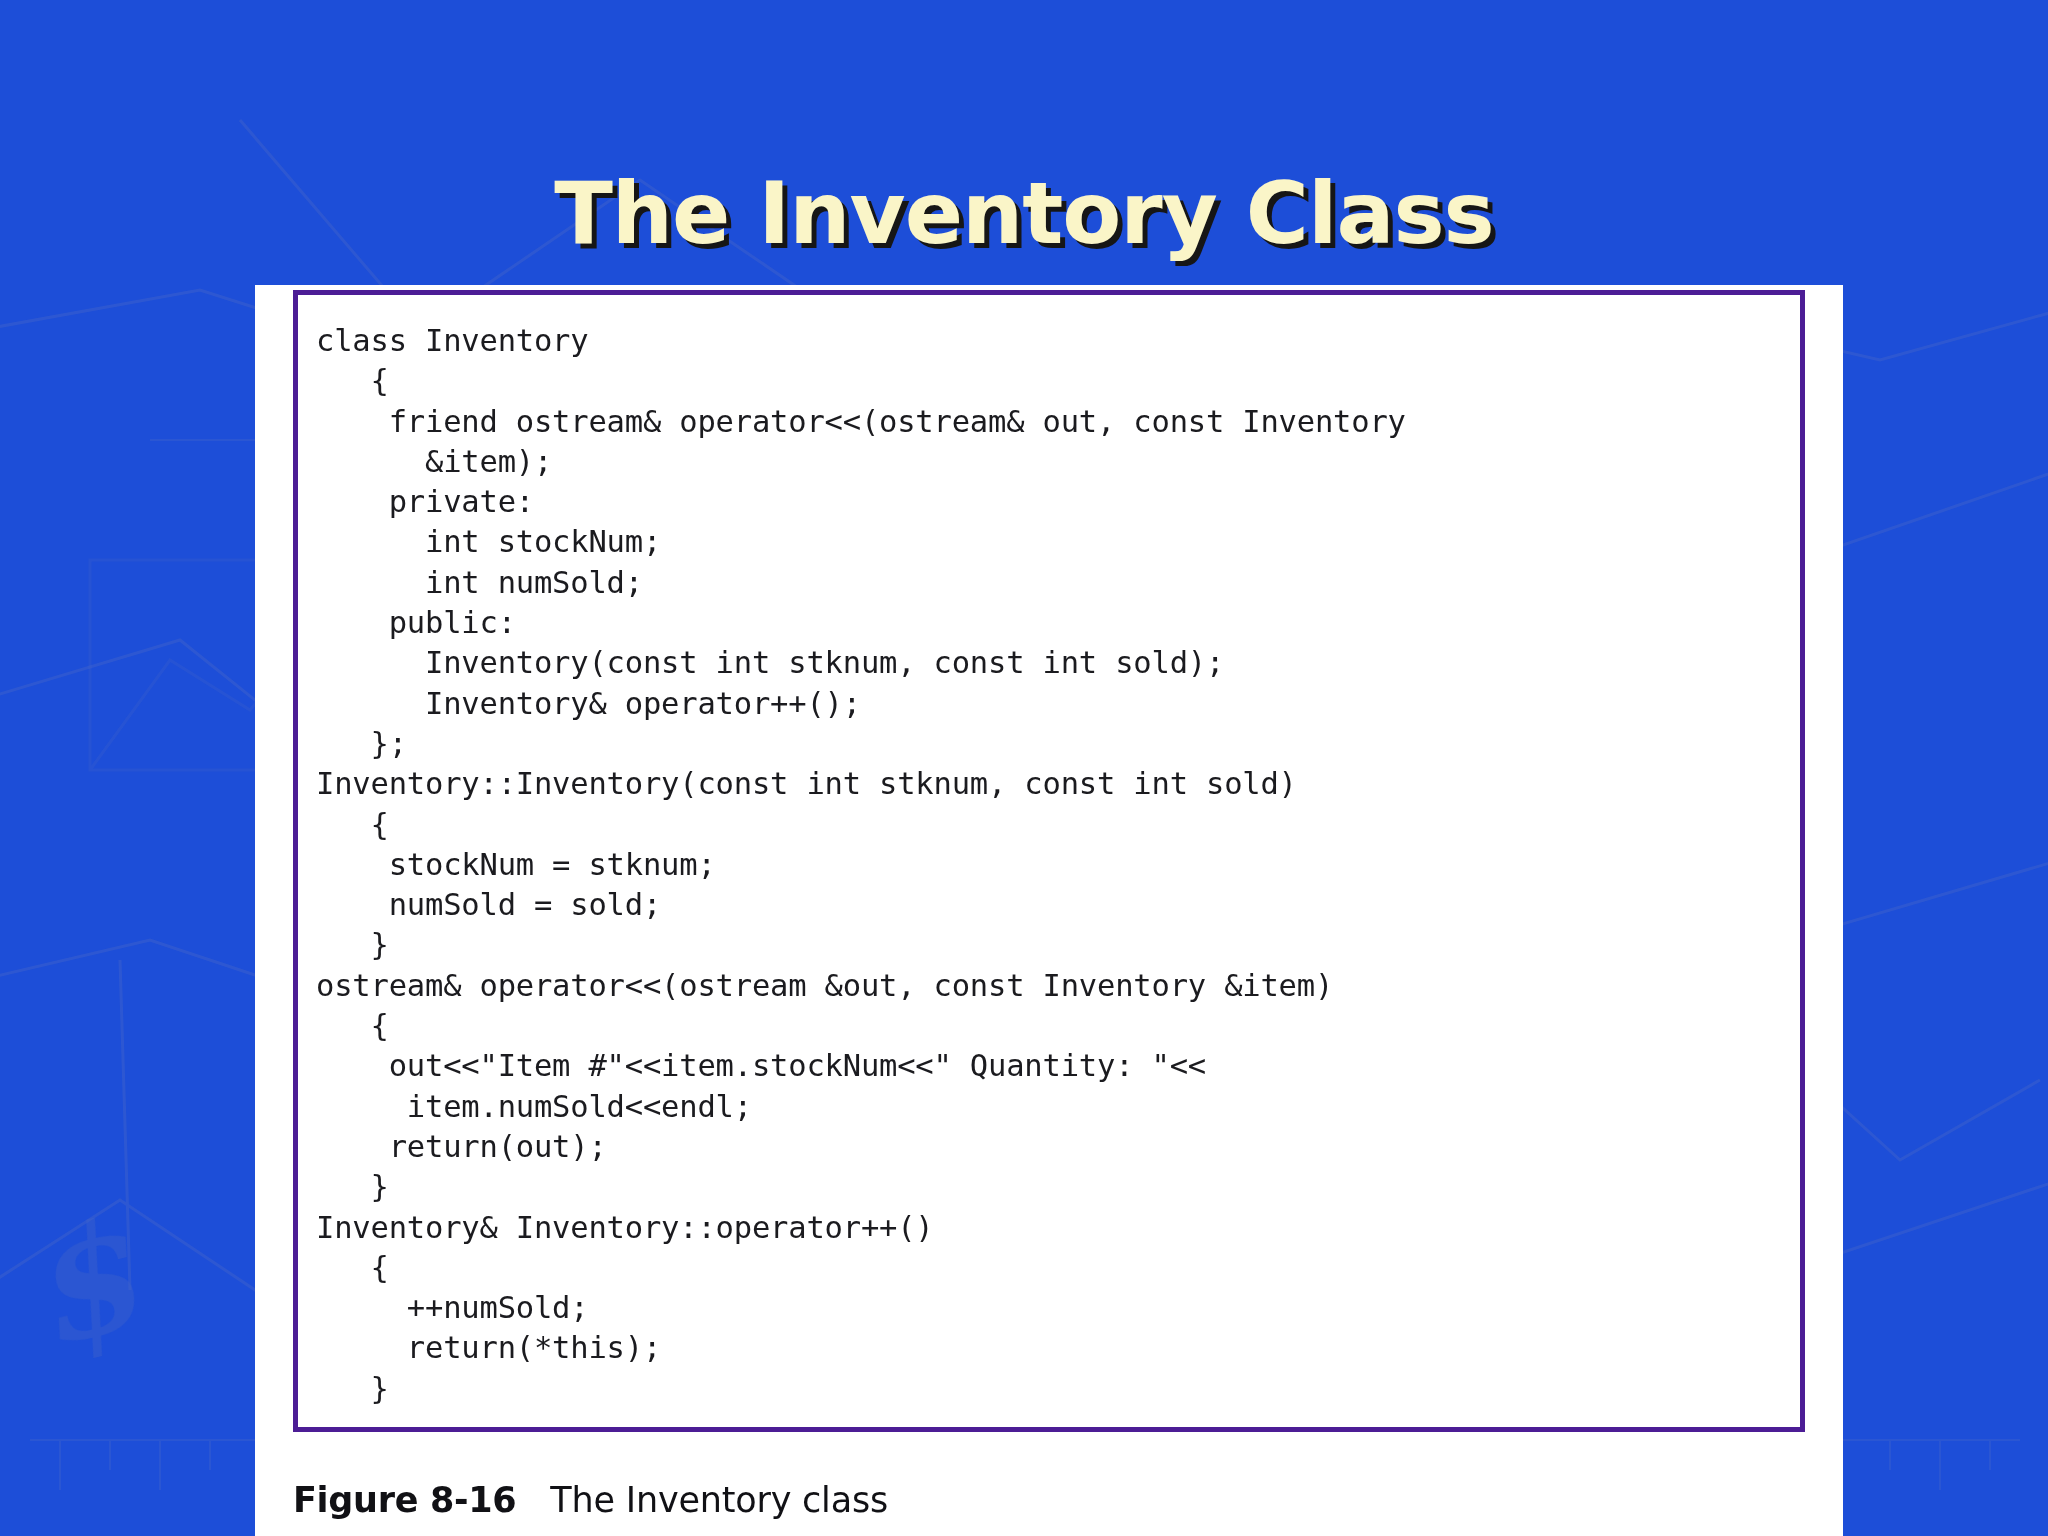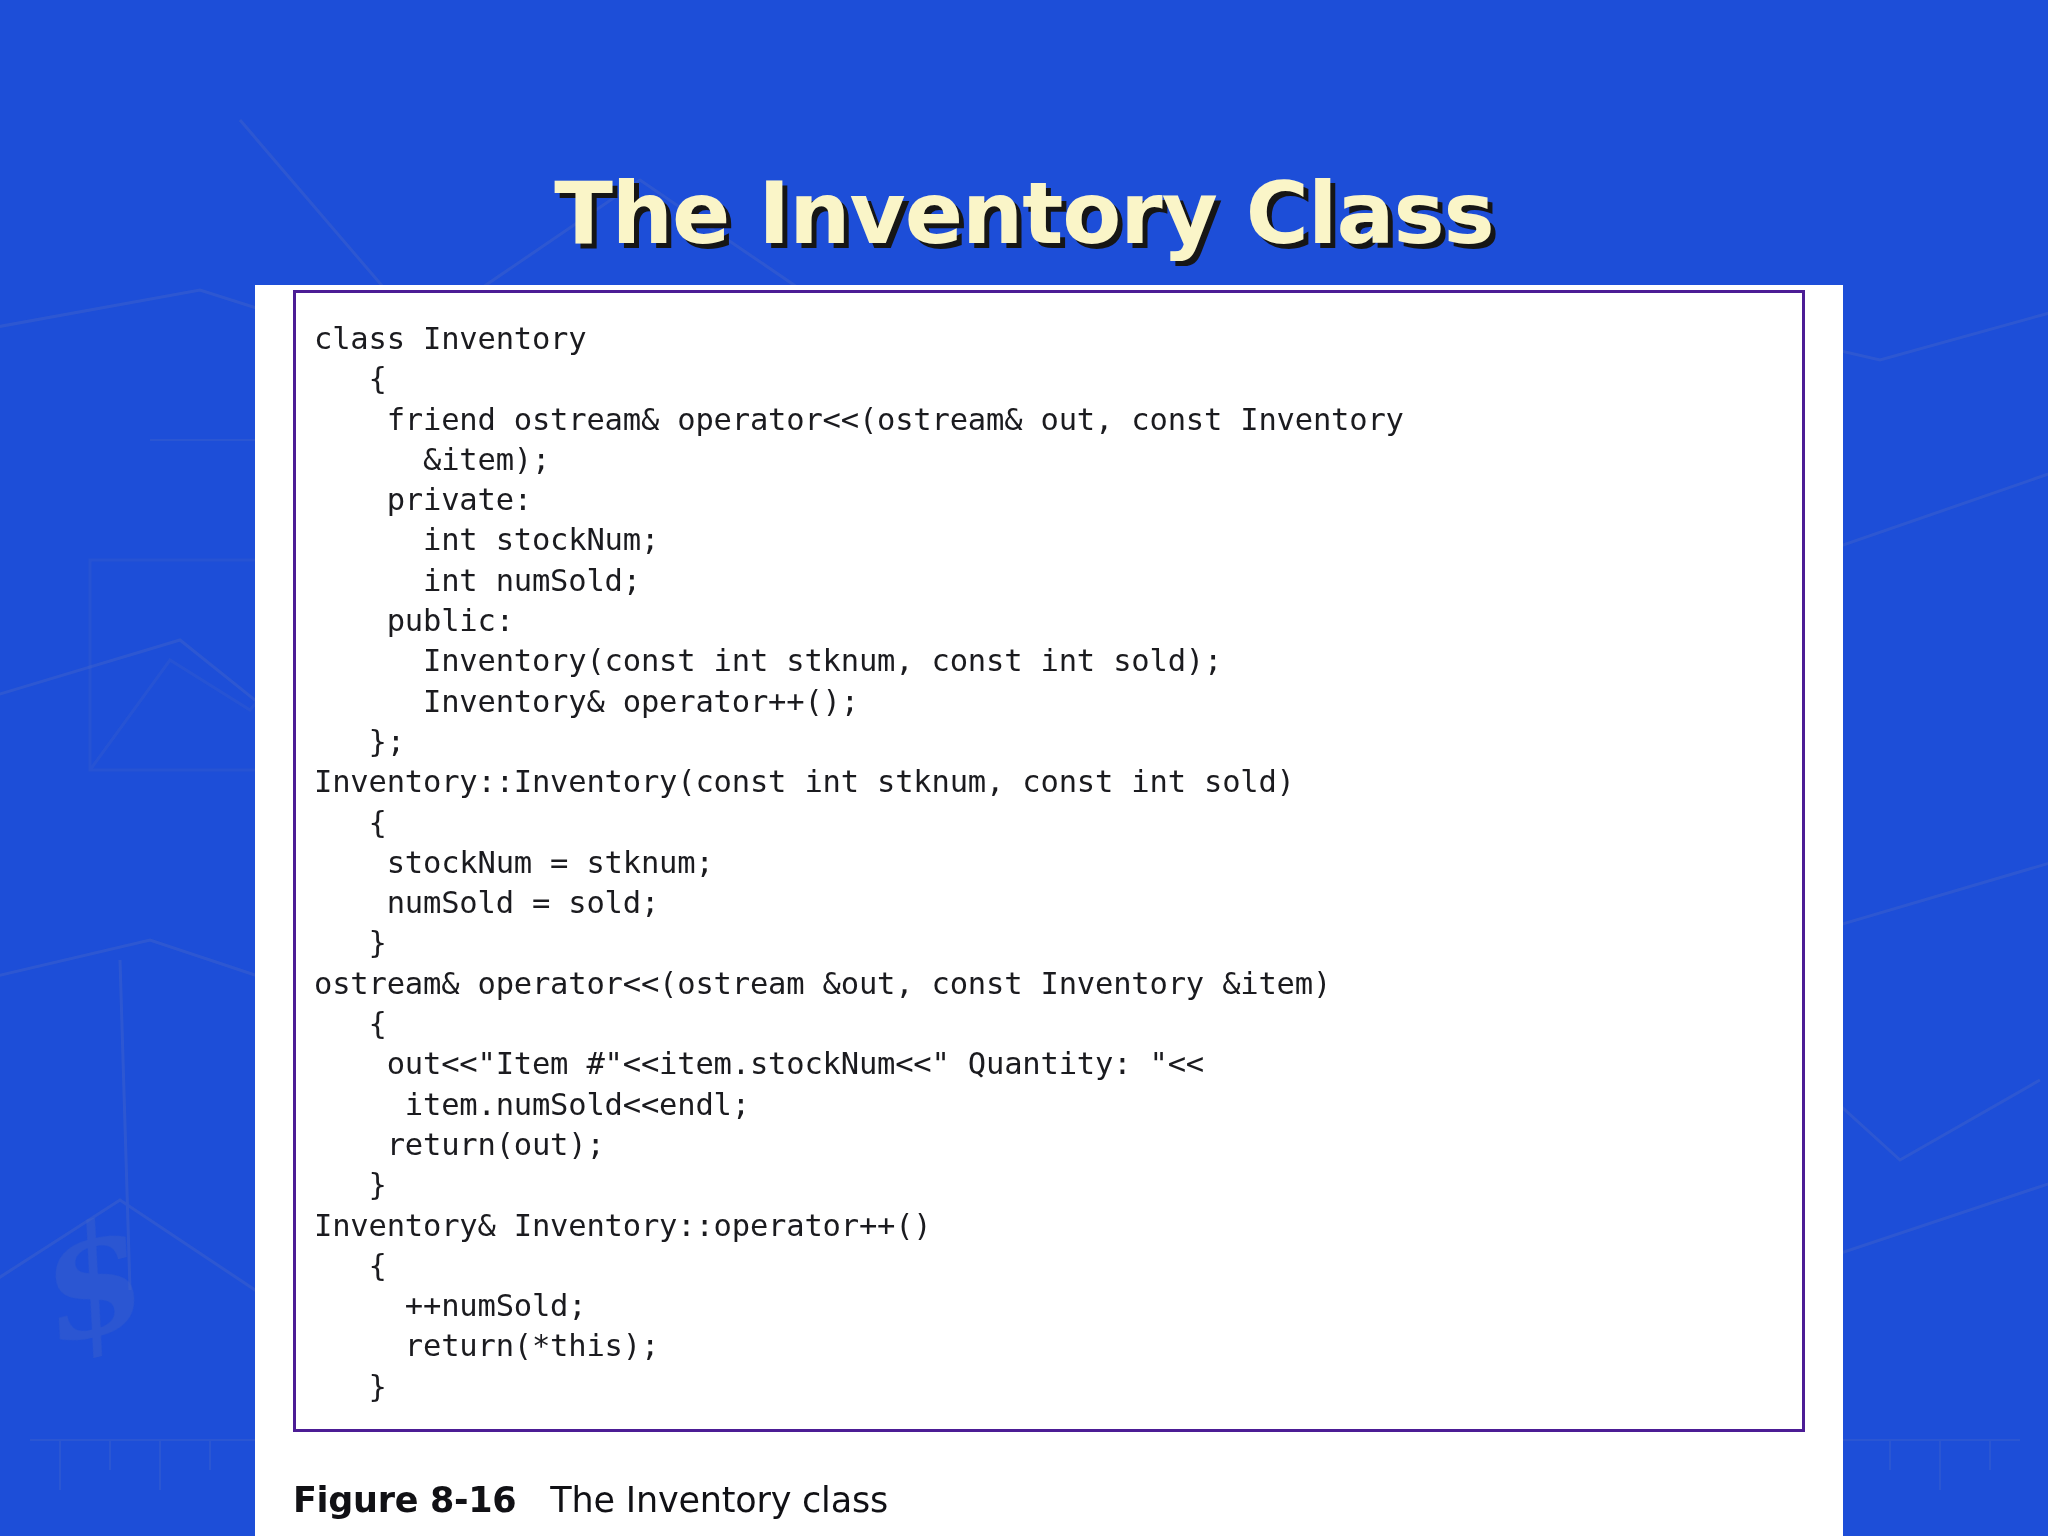--- a/index.html
+++ b/index.html
@@ -61,21 +61,21 @@
     box-sizing: border-box;
   }
 
   
   .code-box {
     position: absolute;
     left: 38px;
     top: 5px;
     width: 1512px;
     height: 1142px;
-    border: 3px solid #4c1d95;
+    border: 5px solid #4c1d95;
     box-sizing: border-box;
     background: #ffffff;
     overflow: hidden;
   }
 
   .code-listing {
     margin: 0;
     padding: 26px 0 0 18px;
     font-family: "DejaVu Sans Mono", "Liberation Mono", monospace;
     font-size: 31.5px;

